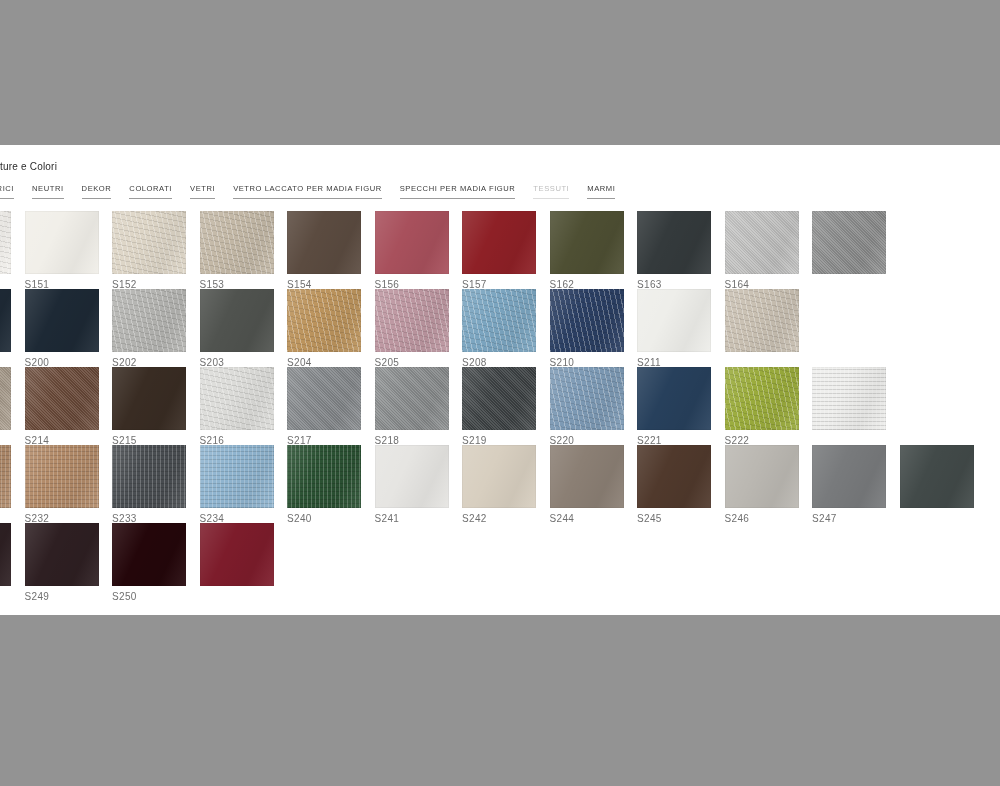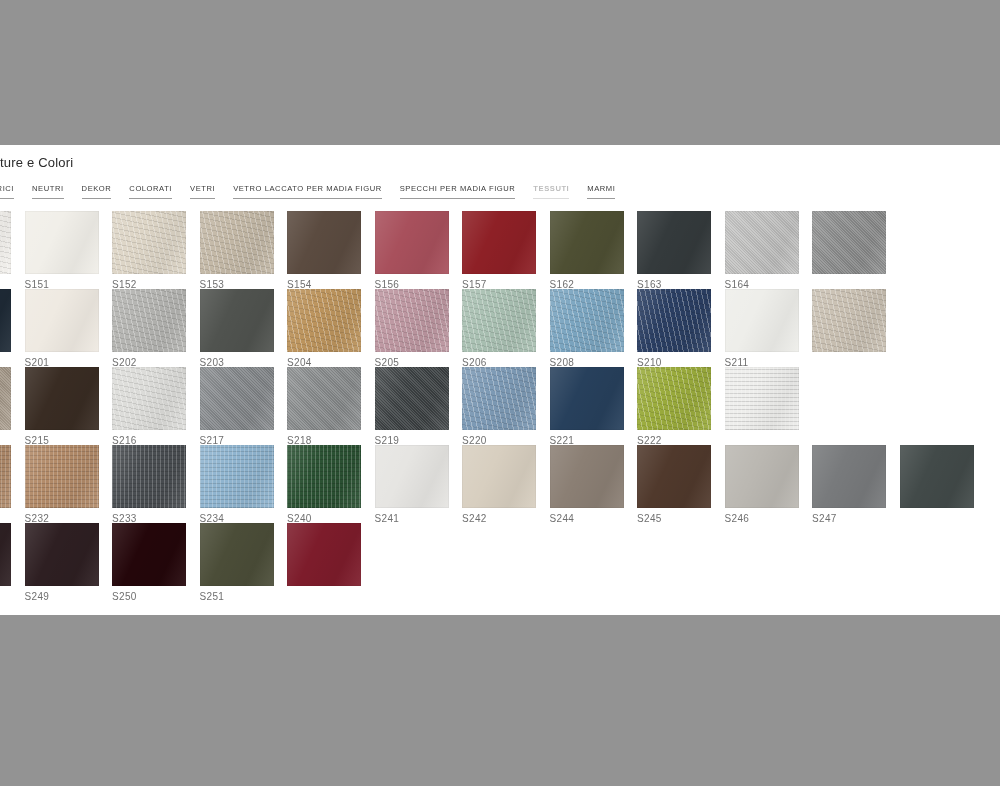--- a/index.html
+++ b/index.html
@@ -32,22 +32,22 @@
     width: 1100px;           
     height: 470px;
     background: #ffffff;
     overflow: hidden;
   }
 
   
   .doc-title {
     position: absolute;
     left: 38px;
-    top: 10px;
-    font-size: 13px;
+    top: 16px;
+    font-size: 10px;
     color: #2b2b2b;
     letter-spacing: .2px;
     white-space: nowrap;
   }
 
   
   .tabstrip {
     position: absolute;
     left: 20px;
     top: 39px;
@@ -70,21 +70,20 @@
     content: "";
     position: absolute;
     left: 9px;
     right: 9px;
     bottom: 0;
     height: 1px;
     background: #9b9b9b;
   }
   .tab.muted {
     color: #bdbdbd;
-    font-weight: bold;
   }
   .tab.muted::after {
     background: #dcdcdc;
   }
 
   
   .grid {
     position: absolute;
     left: -25px;
     top: 66px;
@@ -212,44 +211,40 @@
             <div class="chip grain" style="background: rgb(141, 142, 142);"></div>
             <div class="code"></div>
           </div>
         </div>
         <div class="row">
           <div class="cell">
             <div class="chip" style="background: rgb(30, 42, 54);"></div>
             <div class="code"></div>
           </div>
           <div class="cell">
-            <div class="chip" style="background: rgb(239, 234, 226);"></div>
-            <div class="code">S201</div>
+            <div class="chip" style="background: rgb(29, 41, 53);"></div>
+            <div class="code">S200</div>
           </div>
           <div class="cell">
             <div class="chip lin" style="background: rgb(180, 180, 177);"></div>
             <div class="code">S202</div>
           </div>
           <div class="cell">
             <div class="chip" style="background: rgb(80, 83, 79);"></div>
             <div class="code">S203</div>
           </div>
           <div class="cell">
             <div class="chip lin" style="background: rgb(188, 148, 93);"></div>
             <div class="code">S204</div>
           </div>
           <div class="cell">
             <div class="chip lin" style="background: rgb(189, 151, 161);"></div>
             <div class="code">S205</div>
           </div>
           <div class="cell">
-            <div class="chip lin" style="background: rgb(169, 192, 178);"></div>
-            <div class="code">S206</div>
-          </div>
-          <div class="cell">
             <div class="chip lin" style="background: rgb(123, 165, 192);"></div>
             <div class="code">S208</div>
           </div>
           <div class="cell">
             <div class="chip lin" style="background: rgb(43, 63, 99);"></div>
             <div class="code">S210</div>
           </div>
           <div class="cell">
             <div class="chip" style="background: rgb(238, 238, 234);"></div>
             <div class="code">S211</div>
@@ -258,20 +253,24 @@
             <div class="chip lin" style="background: rgb(201, 192, 178);"></div>
             <div class="code"></div>
           </div>
         </div>
         <div class="row">
           <div class="cell">
             <div class="chip grain" style="background: rgb(171, 158, 142);"></div>
             <div class="code"></div>
           </div>
           <div class="cell">
+            <div class="chip grain" style="background: rgb(107, 74, 57);"></div>
+            <div class="code">S214</div>
+          </div>
+          <div class="cell">
             <div class="chip" style="background: rgb(57, 44, 35);"></div>
             <div class="code">S215</div>
           </div>
           <div class="cell">
             <div class="chip lin" style="background: rgb(220, 220, 217);"></div>
             <div class="code">S216</div>
           </div>
           <div class="cell">
             <div class="chip grain" style="background: rgb(133, 137, 140);"></div>
             <div class="code">S217</div>
@@ -358,24 +357,20 @@
           </div>
           <div class="cell">
             <div class="chip" style="background: rgb(46, 31, 34);"></div>
             <div class="code">S249</div>
           </div>
           <div class="cell">
             <div class="chip" style="background: rgb(36, 6, 10);"></div>
             <div class="code">S250</div>
           </div>
           <div class="cell">
-            <div class="chip" style="background: rgb(75, 77, 56);"></div>
-            <div class="code">S251</div>
-          </div>
-          <div class="cell">
             <div class="chip" style="background: rgb(125, 28, 43);"></div>
             <div class="code"></div>
           </div>
         </div>
       </div>
 
   </div>
 
 </div>
 

